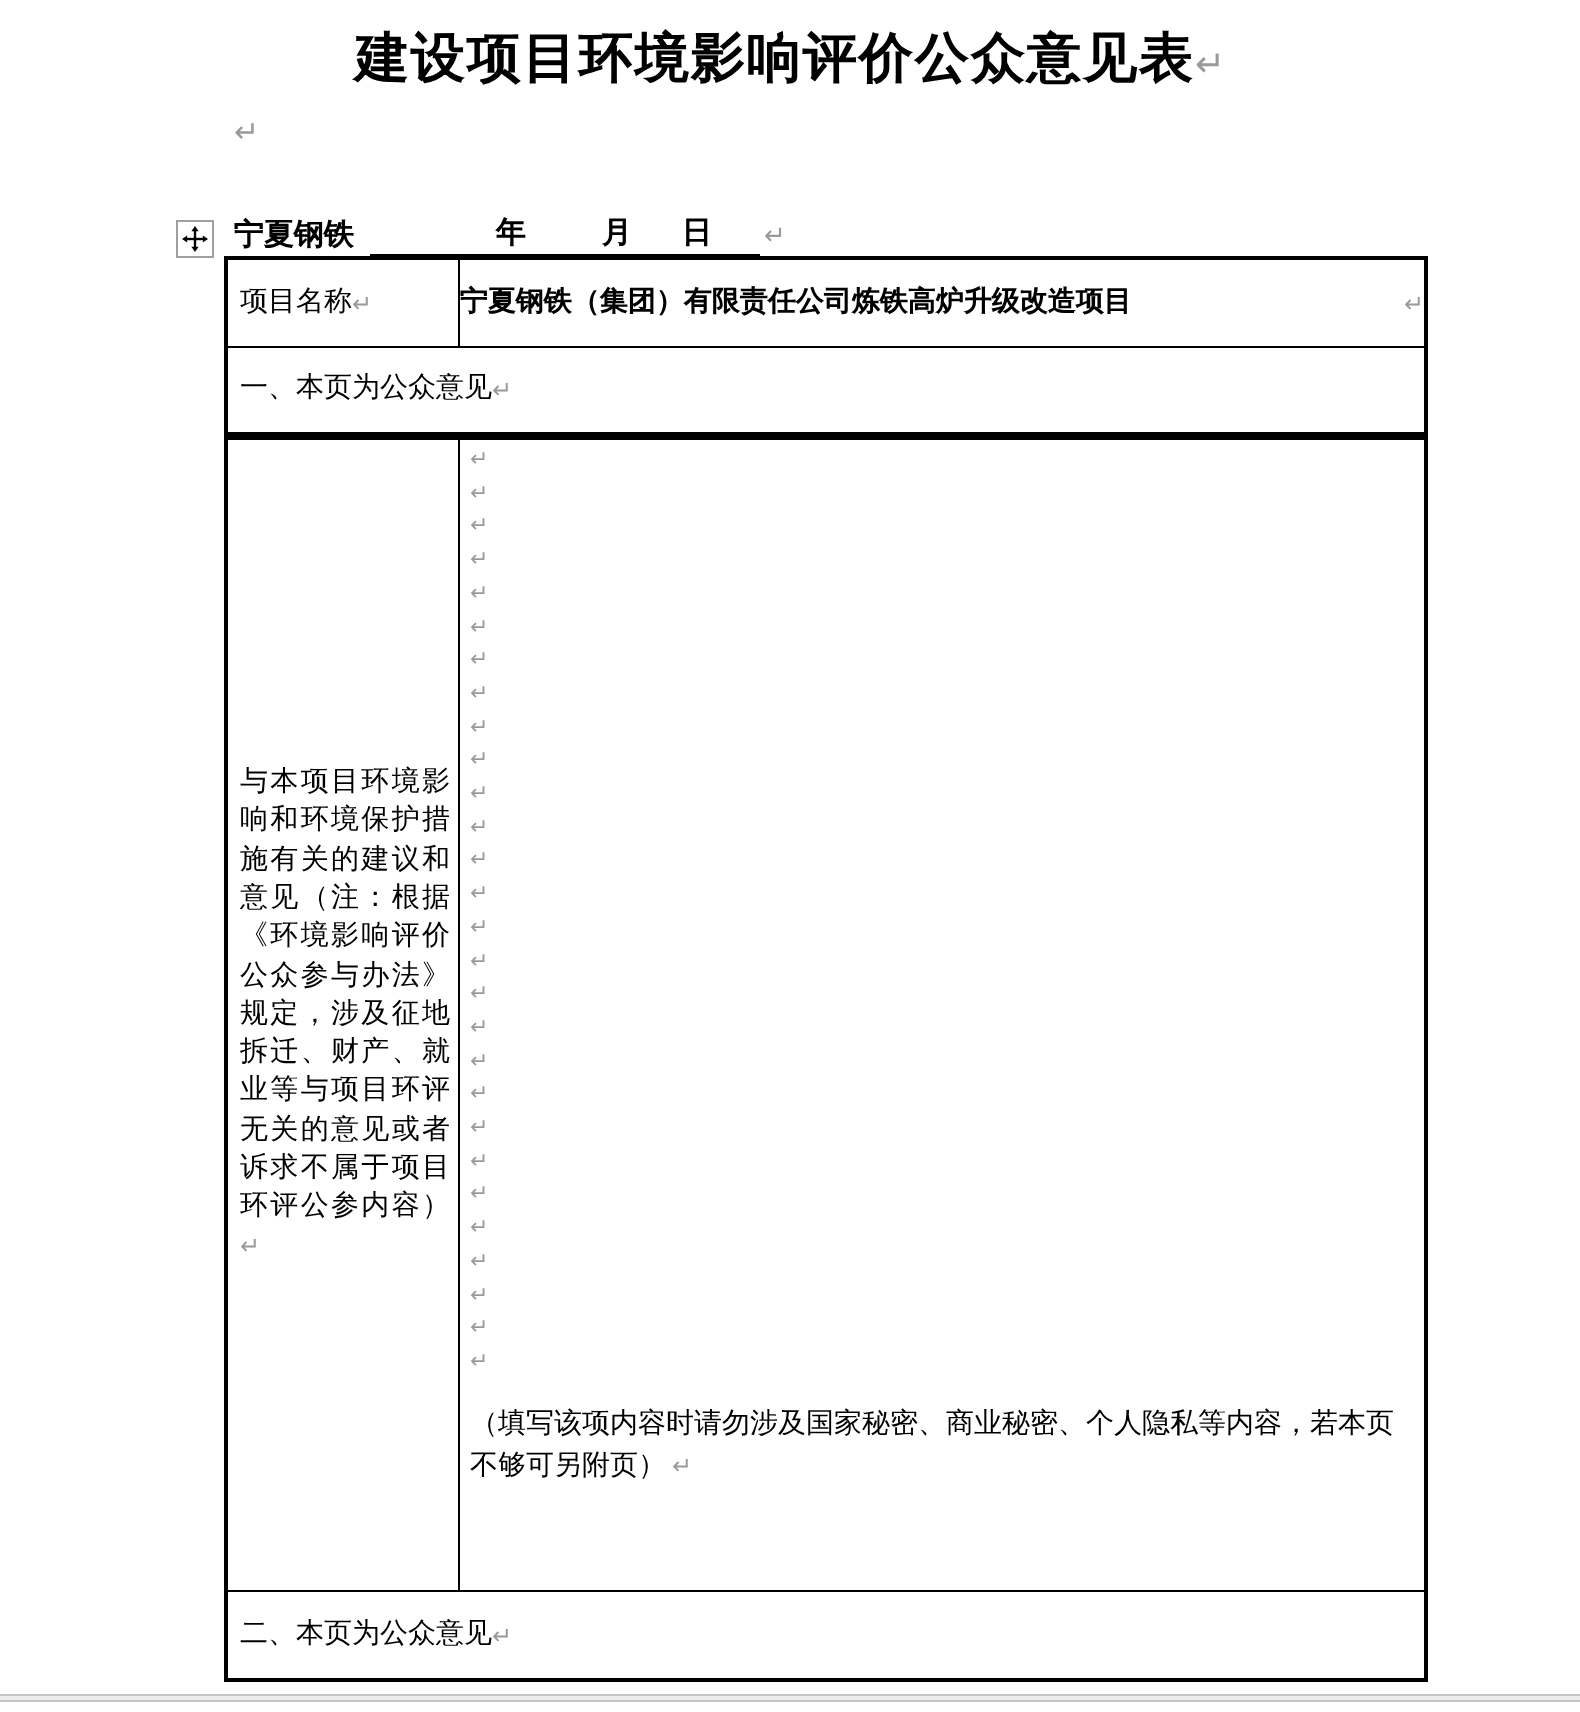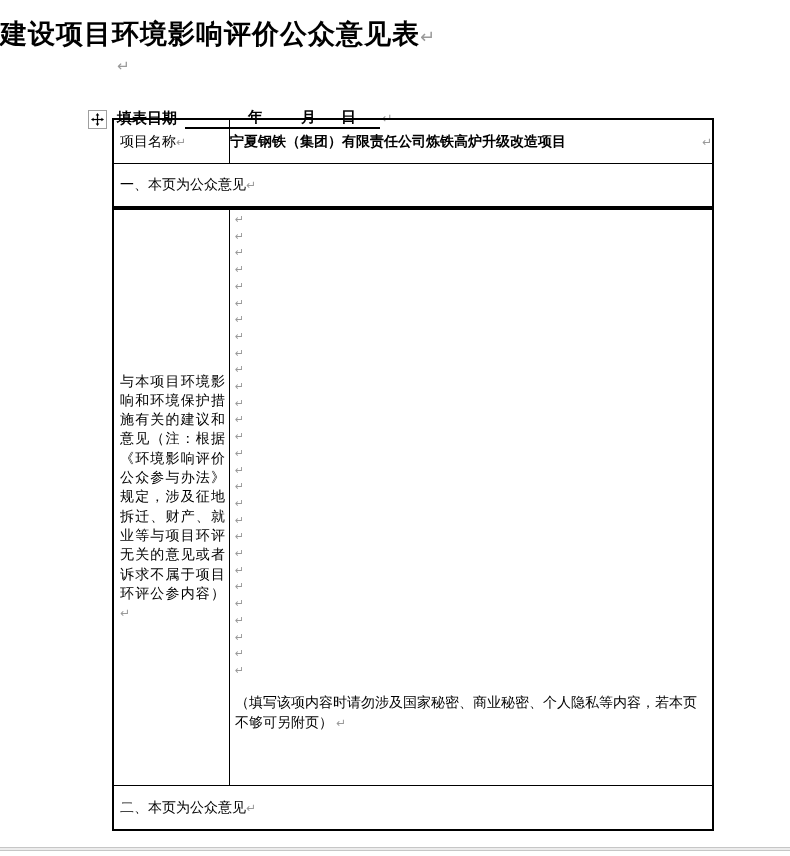--- a/index.html
+++ b/index.html
@@ -8,23 +8,23 @@
     position:relative;
     width:790px; height:856px;
     background:#ffffff;
     font-family:"Liberation Serif","DejaVu Serif",serif;
     color:#000;
     overflow:hidden;
   }
   
   .doc-title {
     position:absolute; left:0; top:12px; width:790px;
-    text-align:left;
+    text-align:center;
     font-family:"Liberation Sans","DejaVu Sans",sans-serif;
-    font-weight:700; font-size:27px; line-height:44px;
+    font-weight:700; font-size:27px; line-height:34px;
     letter-spacing:1px;
   }
   .pilcrow {
     color:#9a9a9a;
     font-family:"DejaVu Sans",sans-serif;
     font-weight:400;
     letter-spacing:0;
   }
   .title-pilcrow { font-size:18px; }
   
@@ -50,21 +50,21 @@
   
   .move-handle {
     position:absolute; left:88px; top:110px;
     width:19px; height:19px;
     border:1px solid #9f9f9f; background:#fff;
     display:flex; align-items:center; justify-content:center;
     cursor:move;
   }
   
   .form-table {
-    position:absolute; left:112px; top:118px;
+    position:absolute; left:112px; top:128px;
     width:602px; height:713px;
     border:2px solid #000;
   }
   .t-row { display:flex; width:100%; }
   .row-1 { height:44px; border-bottom:1px solid #000; }
   .row-2 { height:46px; border-bottom:4px solid #000000; }
   .row-3 { height:576px; border-bottom:1px solid #000; }
   .row-4 { height:43px; }
   .col-label { width:116px; border-right:1px solid #000; flex:none; }
   .col-value { flex:1 1 auto; min-width:0; }
@@ -101,21 +101,21 @@
 
 <div class="page">
 
   <div class="doc-title">
     <span>建设项目环境影响评价公众意见表</span><span class="pilcrow title-pilcrow">↵</span>
   </div>
 
   <div class="top-empty-par pilcrow">↵</div>
 
   <div class="date-line">
-    <span>填表日期</span><span class="date-blank"><span class="y">年</span><span class="m">月</span><span class="d">日</span></span><span class="pilcrow date-pilcrow">↵</span>
+    <span>宁夏钢铁</span><span class="date-blank"><span class="y">年</span><span class="m">月</span><span class="d">日</span></span><span class="pilcrow date-pilcrow">↵</span>
   </div>
 
   <div class="move-handle">
     <svg width="13" height="13" viewBox="0 0 13 13">
       <g stroke="#000" stroke-width="1.2" fill="#000">
         <line x1="6.5" y1="2" x2="6.5" y2="11"></line>
         <line x1="2" y1="6.5" x2="11" y2="6.5"></line>
         <path d="M6.5 0 L4.7 2.6 L8.3 2.6 Z" stroke="none"></path>
         <path d="M6.5 13 L4.7 10.4 L8.3 10.4 Z" stroke="none"></path>
         <path d="M0 6.5 L2.6 4.7 L2.6 8.3 Z" stroke="none"></path>

